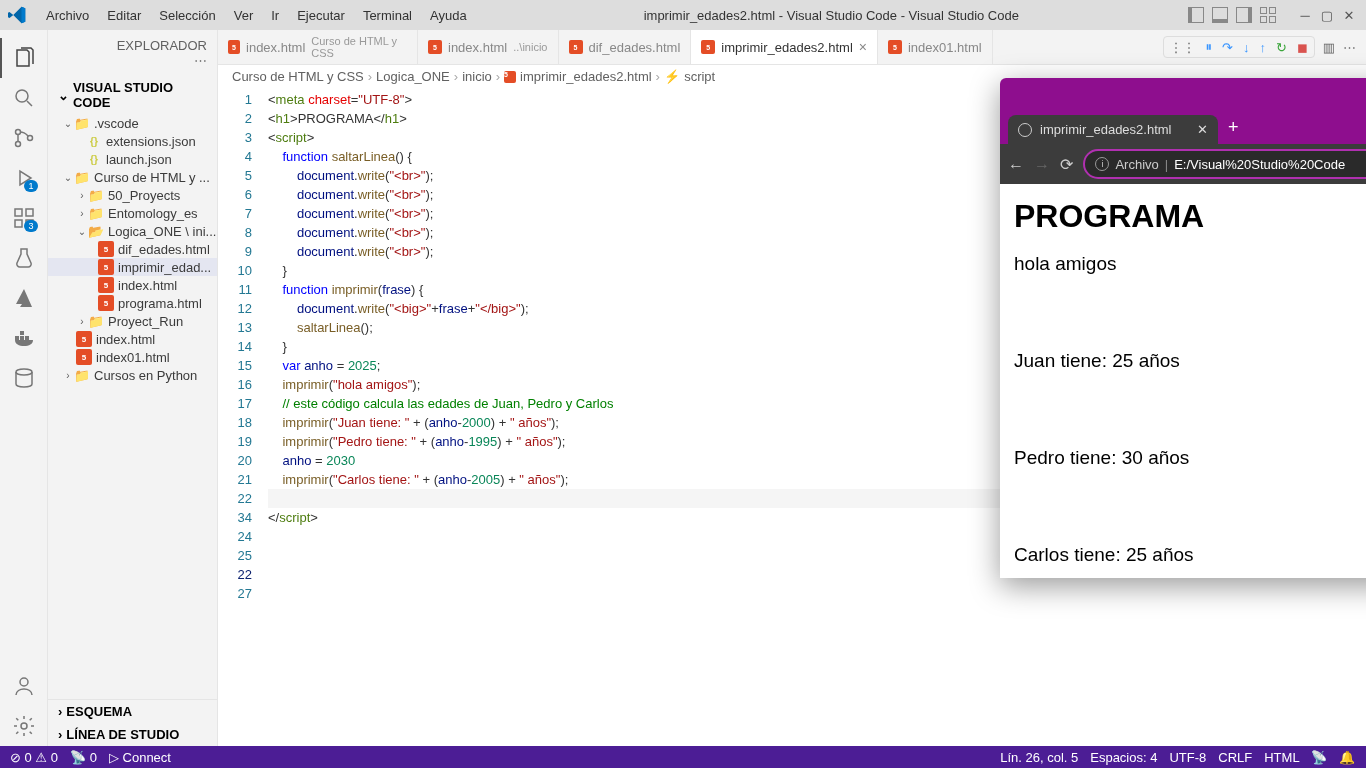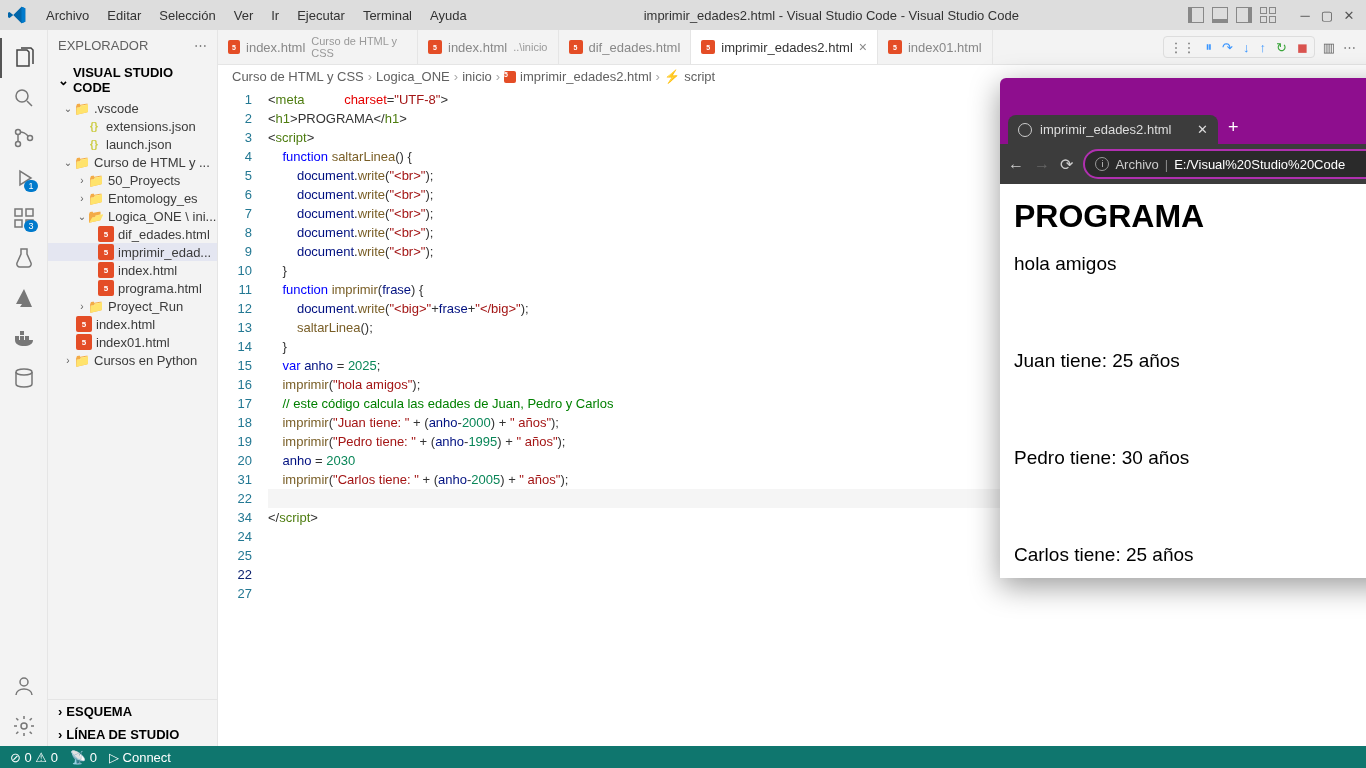--- a/index.html
+++ b/index.html
@@ -13,21 +13,21 @@
 .titlebar .win-controls span { width: 18px; height: 18px; display: flex; align-items: center; justify-content: center; color: #555; }
 .layout-icons { display: flex; gap: 8px; margin-right: 20px; }
 .layout-icons span { width: 16px; height: 16px; border: 1px solid #888; }
 .main { flex: 1; display: flex; overflow: hidden; }
 .activity-bar { width: 48px; background: #f3f3f3; display: flex; flex-direction: column; align-items: center; padding-top: 8px; border-right: 1px solid #e5e5e5; }
 .activity-bar .ab-item { width: 48px; height: 40px; display: flex; align-items: center; justify-content: center; color: #616161; position: relative; cursor: pointer; }
 .activity-bar .ab-item.active { border-left: 2px solid #555; color: #333; }
 .activity-bar .badge { position: absolute; bottom: 6px; right: 10px; background: #007acc; color: #fff; border-radius: 8px; font-size: 9px; padding: 0 4px; min-width: 12px; text-align: center; line-height: 12px; }
 .activity-bar .spacer { flex: 1; }
 .sidebar { width: 170px; background: #f3f3f3; border-right: 1px solid #e5e5e5; display: flex; flex-direction: column; overflow: hidden; }
-.sb-header { display: flex; justify-content: space-between; align-items: center; padding: 8px 10px; font-size: 11px; color: #616161; text-transform: uppercase; }
+.sb-header { display: flex; justify-content: space-between; align-items: flex-end; padding: 8px 10px; font-size: 11px; color: #616161; text-transform: uppercase; flex-direction: column; }
 .sb-section { font-size: 11px; font-weight: bold; padding: 4px 10px; display: flex; align-items: center; gap: 4px; cursor: pointer; }
 .tree { flex: 1; overflow-y: auto; font-size: 13px; }
 .tree-item { display: flex; align-items: center; padding: 1px 0 1px 8px; cursor: pointer; white-space: nowrap; overflow: hidden; text-overflow: ellipsis; color: #3b3b3b; }
 .tree-item.selected { background: #e4e6f1; }
 .tree-item .chv { width: 12px; text-align: center; color: #616161; font-size: 10px; }
 .tree-item .ficon { width: 16px; height: 16px; display: inline-flex; align-items: center; justify-content: center; margin-right: 4px; }
 .html-icon { background: #e44d26; color: #fff; font-size: 8px; font-weight: bold; border-radius: 2px; width: 14px; height: 14px; }
 .js-icon { color: #cbcb41; font-weight: bold; font-size: 10px; }
 .folder-icon { color: #888; }
 .sb-bottom { border-top: 1px solid #e5e5e5; }
@@ -44,21 +44,21 @@
 .debug-toolbar span { cursor: pointer; color: #666; }
 .breadcrumbs { padding: 4px 14px; font-size: 12px; color: #616161; display: flex; align-items: center; gap: 4px; background: #fff; }
 .breadcrumbs .sep { color: #aaa; }
 .breadcrumbs .hicon { width: 12px; height: 12px; font-size: 7px; }
 .code-area { flex: 1; display: flex; font-family: 'Consolas', monospace; font-size: 14px; line-height: 19px; overflow: hidden; padding-top: 2px; }
 .gutter { width: 50px; text-align: right; padding-right: 16px; color: #237893; user-select: none; }
 .gutter div.current { color: #0b216f; }
 .code { flex: 1; white-space: pre; color: #333; }
 .kw { color: #0000ff; }
 .tag { color: #4d7c0f; }
-.attr { color: #e50000; margin-left: 36px; }
+.attr { color: #e50000; }
 .str { color: #a31515; }
 .fn { color: #795e26; }
 .var { color: #001080; }
 .num { color: #098658; }
 .cmt { color: #008000; }
 .pun { color: #333; }
 .current-line { background: #f5f5f5; display: inline-block; min-width: 100%; }
 .browser { position: absolute; top: 48px; left: 782px; width: 560px; height: 500px; background: #fff; box-shadow: 0 8px 30px rgba(0,0,0,0.4); border-radius: 6px 6px 0 0; overflow: hidden; display: flex; flex-direction: column; }
 .browser-titlebar { background: #8e0e8e; height: 30px; display: flex; justify-content: flex-end; align-items: center; padding-right: 4px; }
 .browser-tabs { background: #8e0e8e; height: 36px; display: flex; align-items: flex-end; padding-left: 8px; }
@@ -70,21 +70,21 @@
 .browser-toolbar .nav-btn { color: #ccc; cursor: pointer; font-size: 16px; }
 .browser-toolbar .nav-btn.disabled { color: #666; }
 .address-bar { flex: 1; background: #2a2a2a; border: 2px solid #b030b0; border-radius: 18px; height: 30px; display: flex; align-items: center; padding: 0 10px; gap: 6px; color: #ccc; font-size: 12px; overflow: hidden; }
 .address-bar .info { border: 1px solid #999; border-radius: 50%; width: 14px; height: 14px; display: flex; align-items: center; justify-content: center; font-size: 9px; }
 .browser-content { flex: 1; background: #fff; padding: 14px; font-family: 'Times New Roman', serif; color: #000; overflow-y: auto; position: relative; }
 .browser-content::-webkit-scrollbar { width: 16px; }
 .browser-content::-webkit-scrollbar-track { background: #f0f0f0; }
 .browser-content::-webkit-scrollbar-thumb { background: #ccc; }
 .browser-content h1 { font-size: 32px; font-weight: bold; margin-bottom: 18px; }
 .browser-content .big { font-size: 19px; display: block; margin-bottom: 75px; }
-.statusbar { height: 22px; background: #0f766e; display: flex; align-items: center; color: #fff; font-size: 12px; padding: 0 10px; }
+.statusbar { height: 22px; background: #4c1d95; display: flex; align-items: center; color: #fff; font-size: 12px; padding: 0 10px; }
 .statusbar .sb-left { display: flex; gap: 12px; align-items: center; }
 .statusbar .sb-right { margin-left: auto; display: flex; gap: 12px; align-items: center; }
 .statusbar span { cursor: pointer; }
 </style>
 </head>
 <body>
 
 <div class="titlebar">
   <svg class="logo" viewBox="0 0 24 24">
       <path fill="#0065A9" d="M23 3l-5-2-11 11L2 8 0 9v6l2 1 5-4 11 11 5-2z"></path>
@@ -354,21 +354,21 @@
           <div>11</div>
           <div>12</div>
           <div>13</div>
           <div>14</div>
           <div>15</div>
           <div>16</div>
           <div>17</div>
           <div>18</div>
           <div>19</div>
           <div>20</div>
-          <div>31</div>
+          <div>21</div>
           <div>22</div>
           <div>34</div>
           <div>24</div>
           <div>25</div>
           <div class="current">22</div>
           <div>27</div>
         </div>
       <div class="code" id="code"><div><span class="pun">&lt;</span><span class="tag">meta</span> <span class="attr">charset</span>=<span class="str">"UTF-8"</span><span class="pun">&gt;</span></div><div></div><div><span class="pun">&lt;</span><span class="tag">h1</span><span class="pun">&gt;</span>PROGRAMA<span class="pun">&lt;/</span><span class="tag">h1</span><span class="pun">&gt;</span></div><div></div><div><span class="pun">&lt;</span><span class="tag">script</span><span class="pun">&gt;</span></div><div>    <span class="kw">function</span> <span class="fn">saltarLinea</span>() {</div><div>        <span class="var">document</span>.<span class="fn">write</span>(<span class="str">"&lt;br&gt;"</span>);</div><div>        <span class="var">document</span>.<span class="fn">write</span>(<span class="str">"&lt;br&gt;"</span>);</div><div>        <span class="var">document</span>.<span class="fn">write</span>(<span class="str">"&lt;br&gt;"</span>);</div><div>        <span class="var">document</span>.<span class="fn">write</span>(<span class="str">"&lt;br&gt;"</span>);</div><div>        <span class="var">document</span>.<span class="fn">write</span>(<span class="str">"&lt;br&gt;"</span>);</div><div>    }</div><div></div><div>    <span class="kw">function</span> <span class="fn">imprimir</span>(<span class="var">frase</span>) {</div><div>        <span class="var">document</span>.<span class="fn">write</span>(<span class="str">"&lt;big&gt;"</span>+<span class="var">frase</span>+<span class="str">"&lt;/big&gt;"</span>);</div><div>        <span class="fn">saltarLinea</span>();</div><div>    }</div><div></div><div>    <span class="kw">var</span> <span class="var">anho</span> = <span class="num">2025</span>;</div><div>    <span class="fn">imprimir</span>(<span class="str">"hola amigos"</span>);</div><div>    <span class="cmt">// este código calcula las edades de Juan, Pedro y Carlos</span></div><div>    <span class="fn">imprimir</span>(<span class="str">"Juan tiene: "</span> + (<span class="var">anho</span>-<span class="num">2000</span>) + <span class="str">" años"</span>);</div><div>    <span class="fn">imprimir</span>(<span class="str">"Pedro tiene: "</span> + (<span class="var">anho</span>-<span class="num">1995</span>) + <span class="str">" años"</span>);</div><div>    <span class="var">anho</span> = <span class="num">2030</span></div><div>    <span class="fn">imprimir</span>(<span class="str">"Carlos tiene: "</span> + (<span class="var">anho</span>-<span class="num">2005</span>) + <span class="str">" años"</span>);</div><div><span class="current-line">    </span></div><div><span class="pun">&lt;/</span><span class="tag">script</span><span class="pun">&gt;</span></div></div>
     </div>
 
@@ -410,13 +410,22 @@
     </div>
   </div>
 </div>
 
 <div class="statusbar">
   <div class="sb-left">
     <span>⊘ <t>0</t> ⚠ <t>0</t></span>
     <span>📡 <t>0</t></span>
     <span>▷ <t>Connect</t></span>
   </div>
+  <div class="sb-right">
+    <span>Lín. 26, col. 5</span>
+    <span>Espacios: 4</span>
+    <span>UTF-8</span>
+    <span>CRLF</span>
+    <span>HTML</span>
+    <span>📡</span>
+    <span>🔔</span>
+  </div>
 </div>
 
 </body></html>

